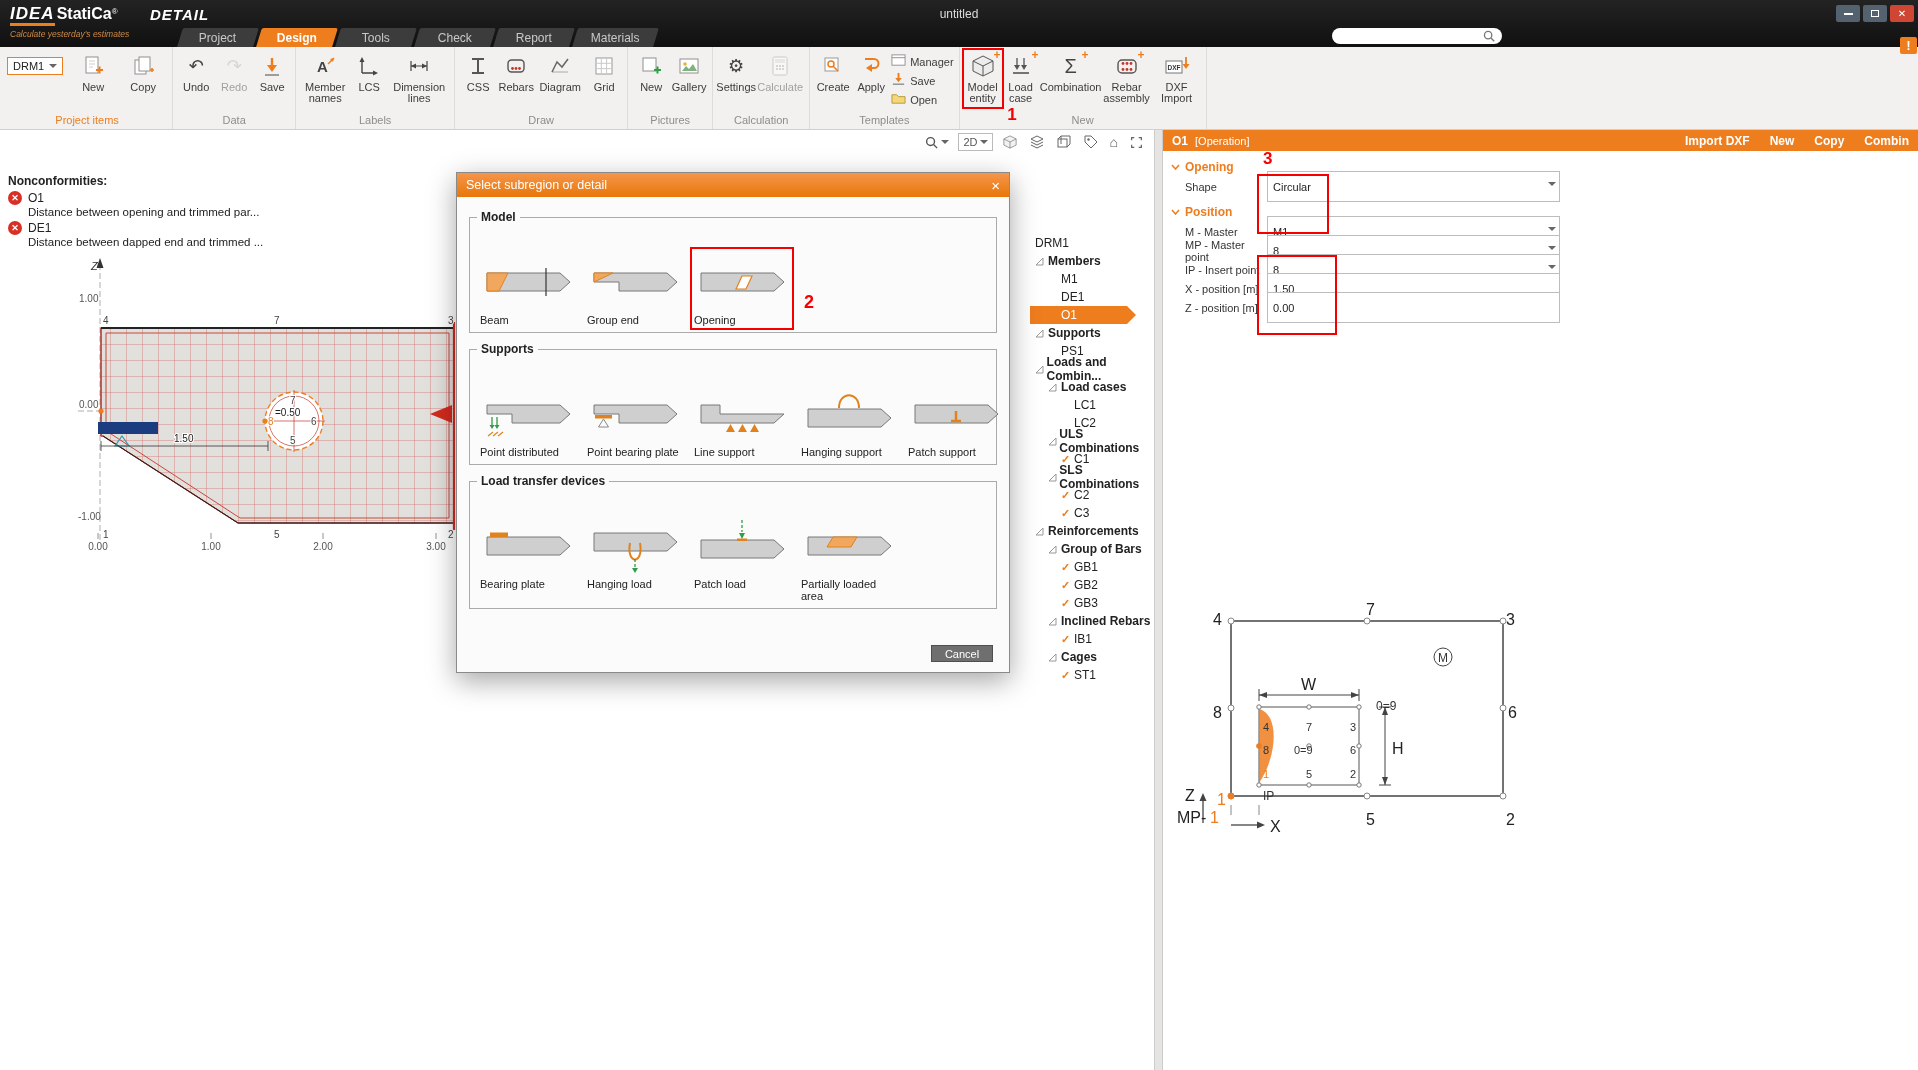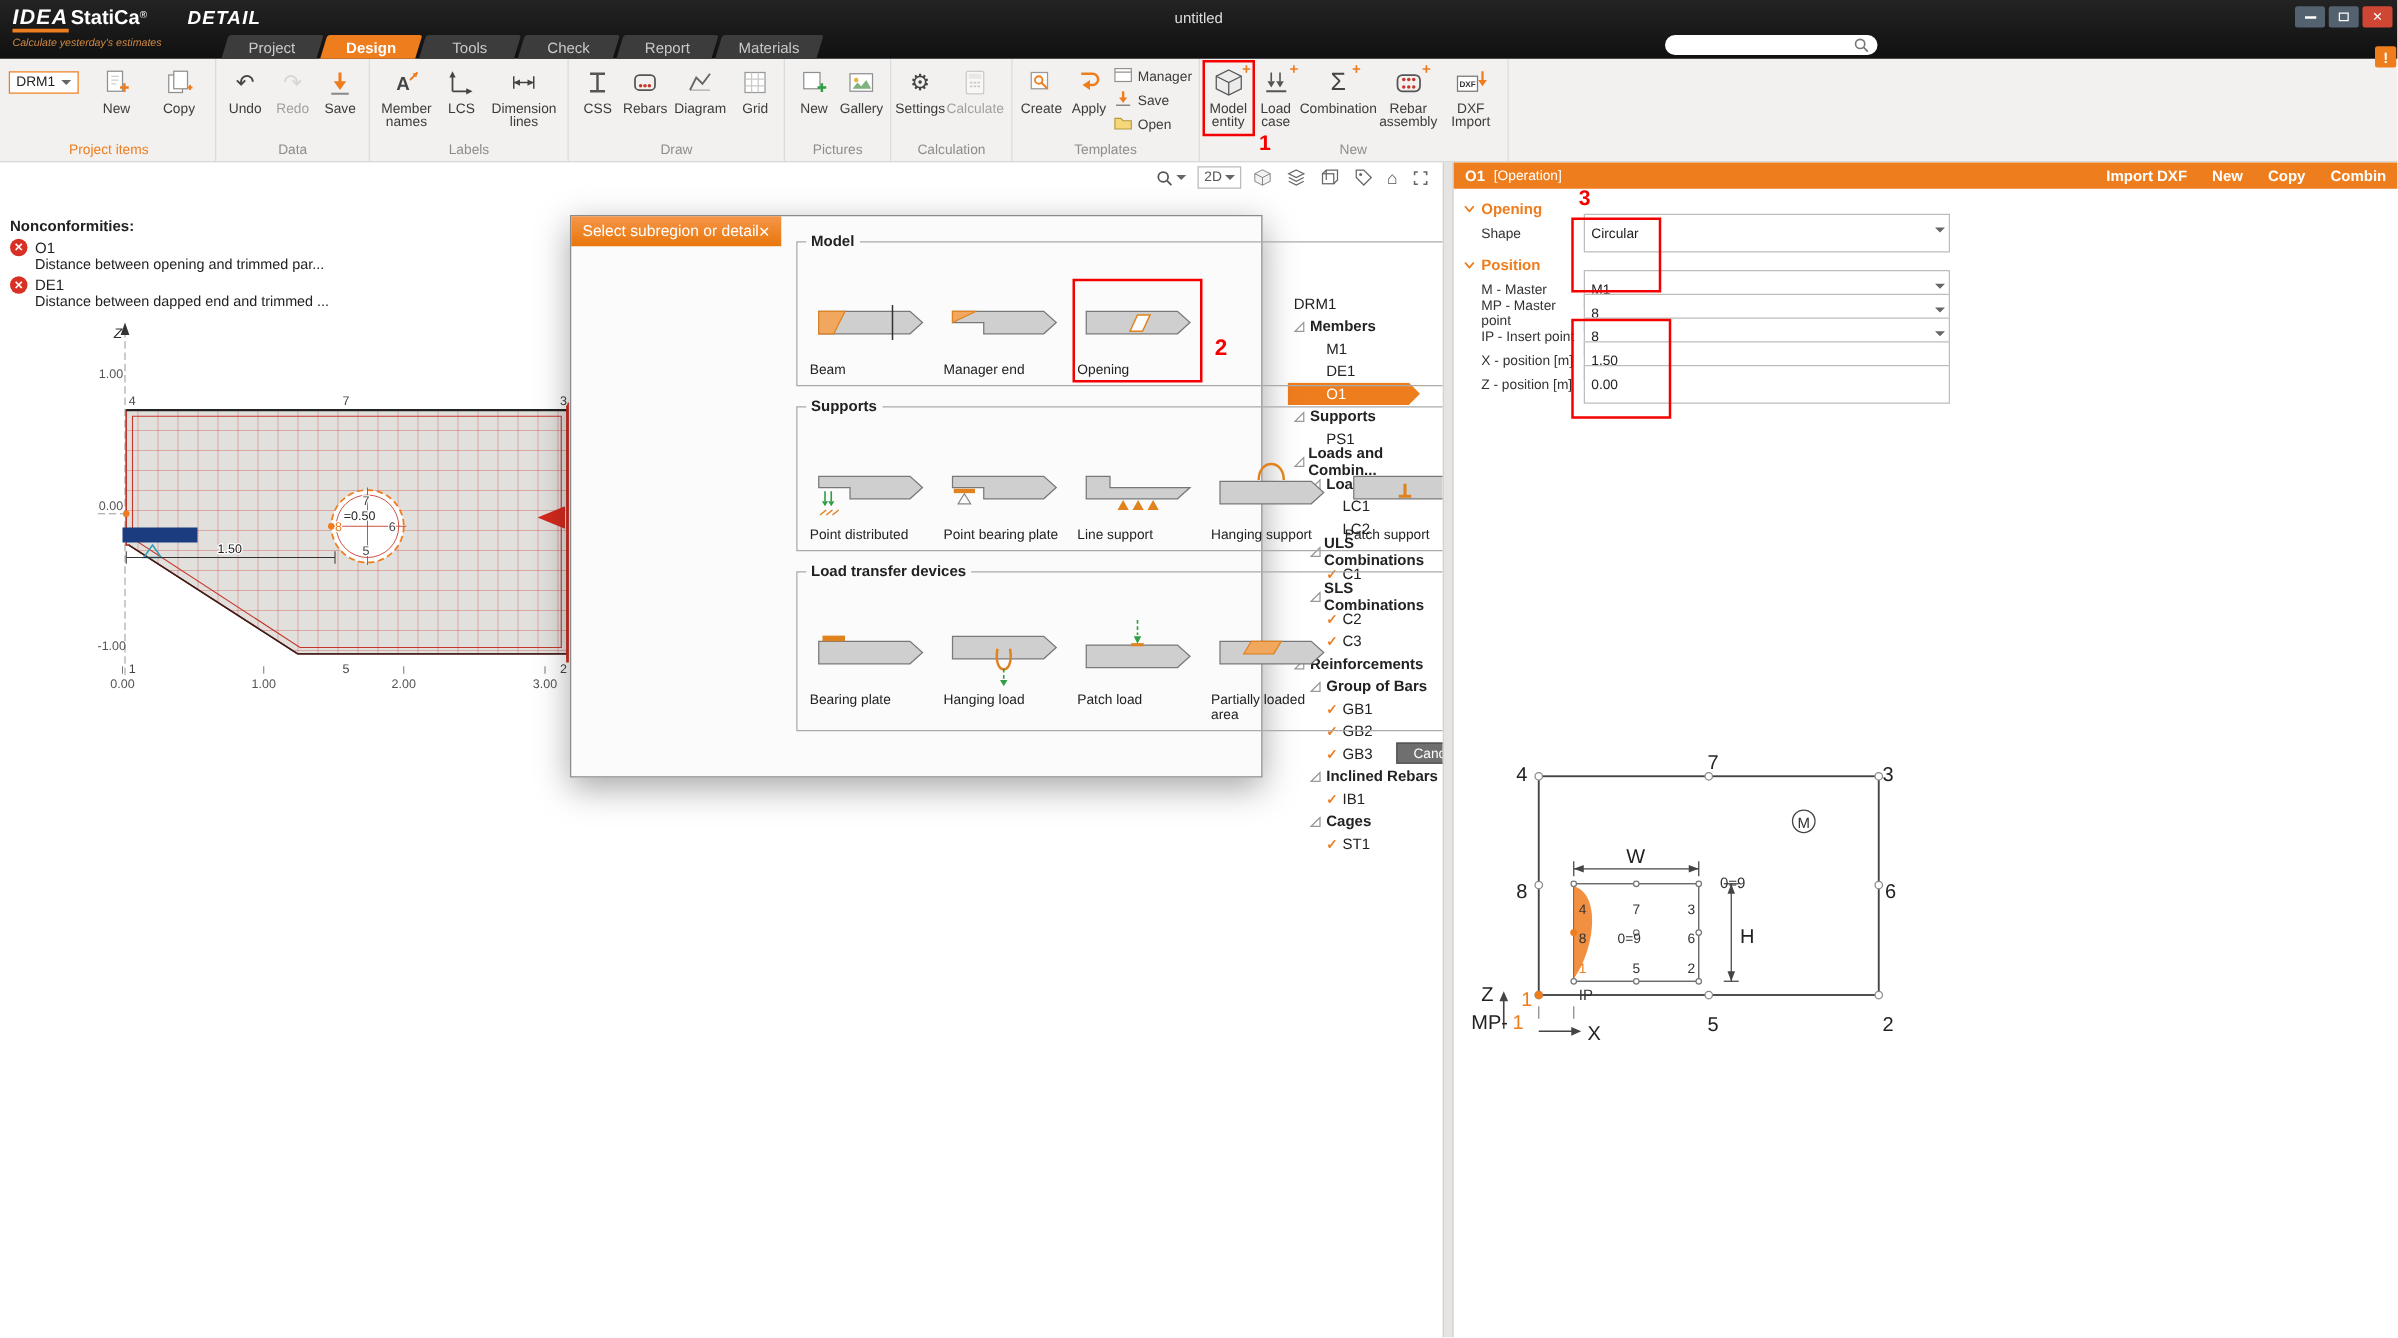--- a/index.html
+++ b/index.html
@@ -85,21 +85,21 @@
 
 .tree{position:absolute;left:1030px;top:104px;width:122px;font-size:12px;color:#222;z-index:3}
 .titem{height:18px;display:flex;align-items:center}
 .titem.bold .tlabel{font-weight:bold}
 .tslot{width:13px;display:inline-flex;align-items:center}
 .tcheck{color:#ee7d1e;font-weight:bold;font-size:11px}
 .titem.selected{background:#ee7d1e;color:#fff;width:106px;clip-path:polygon(0 0,calc(100% - 9px) 0,100% 50%,calc(100% - 9px) 100%,0 100%)}
 .troot{height:18px;display:flex;align-items:center;padding-left:5px}
 
 
-.dialog{position:absolute;left:456px;top:42px;width:554px;height:450px;background:#fbfbfb;border:1px solid #8a8a8a;box-shadow:0 8px 26px rgba(0,0,0,.35);z-index:6;display:flex;flex-direction:row}
+.dialog{position:absolute;left:456px;top:42px;width:554px;height:501px;background:#fbfbfb;border:1px solid #8a8a8a;box-shadow:0 8px 26px rgba(0,0,0,.35);z-index:6;display:flex;flex-direction:column}
 .dlg-header{height:24px;background:linear-gradient(#f5964a,#e8760a);color:#fff;display:flex;align-items:center;padding:0 9px;font-size:12.5px;flex:none}
 .dlg-close{margin-left:auto;font-size:15px;cursor:default}
 .dlg-body{position:relative;flex:1;padding:8px 10px 0}
 .fset{position:relative;border:1px solid #aaa;margin:12px 2px 16px;padding:33px 10px 6px}
 .fset-title{position:absolute;top:-8px;left:7px;background:#fbfbfb;padding:0 4px;font-weight:bold;font-size:12px}
 .tiles{display:flex;gap:11px}
 .tile{width:96px;position:relative;cursor:default}
 .tile-icon{width:96px;height:62px}
 .tile-label{font-size:11px;color:#222;margin-top:1px}
 .tile.hl{outline:2px solid #f50000;outline-offset:2px}
@@ -767,21 +767,21 @@
                     <path d="M7,22 L28,22 L19,40 L7,40 Z" fill="#f2a75f" stroke="#e0821e"></path>
                     <line x1="66" y1="17" x2="66" y2="45" stroke="#333" stroke-width="1.2"></line>
                   </svg></div>
               <div class="tile-label">Beam</div>
             </div>
             <div class="tile">
               <div class="tile-icon"><svg viewBox="0 0 96 62" width="96" height="62">
                     <path d="M7,22 H80 L90,31 L80,40 H32 V31 H7 Z" fill="#cfcfcf" stroke="#787878"></path>
                     <path d="M7,22 H26 L7,31 Z" fill="#f2a75f" stroke="#e0821e"></path>
                   </svg></div>
-              <div class="tile-label">Manager end</div>
+              <div class="tile-label">Group end</div>
             </div>
             <div class="tile hl">
               <div class="tile-icon"><svg viewBox="0 0 96 62" width="96" height="62">
                     <path d="M7,22 H80 L90,31 L80,40 H7 Z" fill="#cfcfcf" stroke="#787878"></path>
                     <path d="M42,38 L48,25 L58,25 L52,38 Z" fill="#fff" stroke="#e0821e" stroke-width="1.2"></path>
                   </svg></div>
               <div class="tile-label">Opening</div>
               <span class="annot-num annot-num-2">2</span>
             </div>
           </div>

